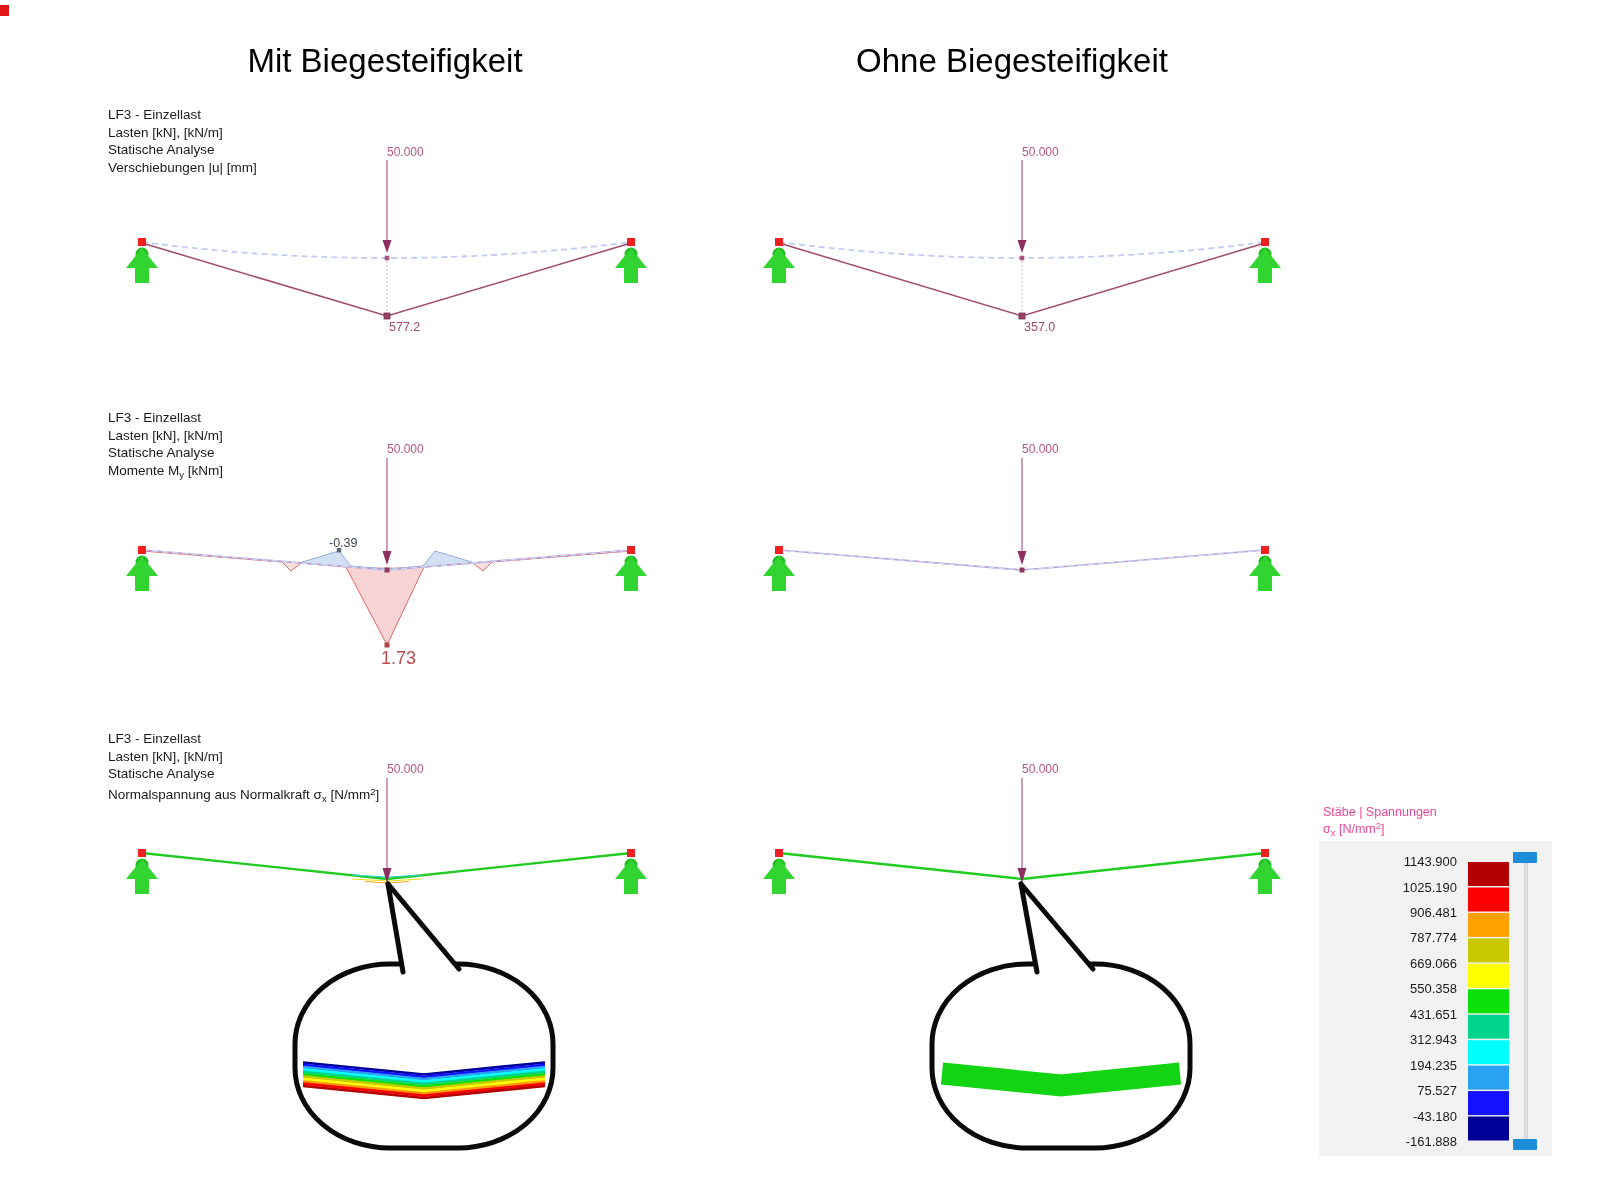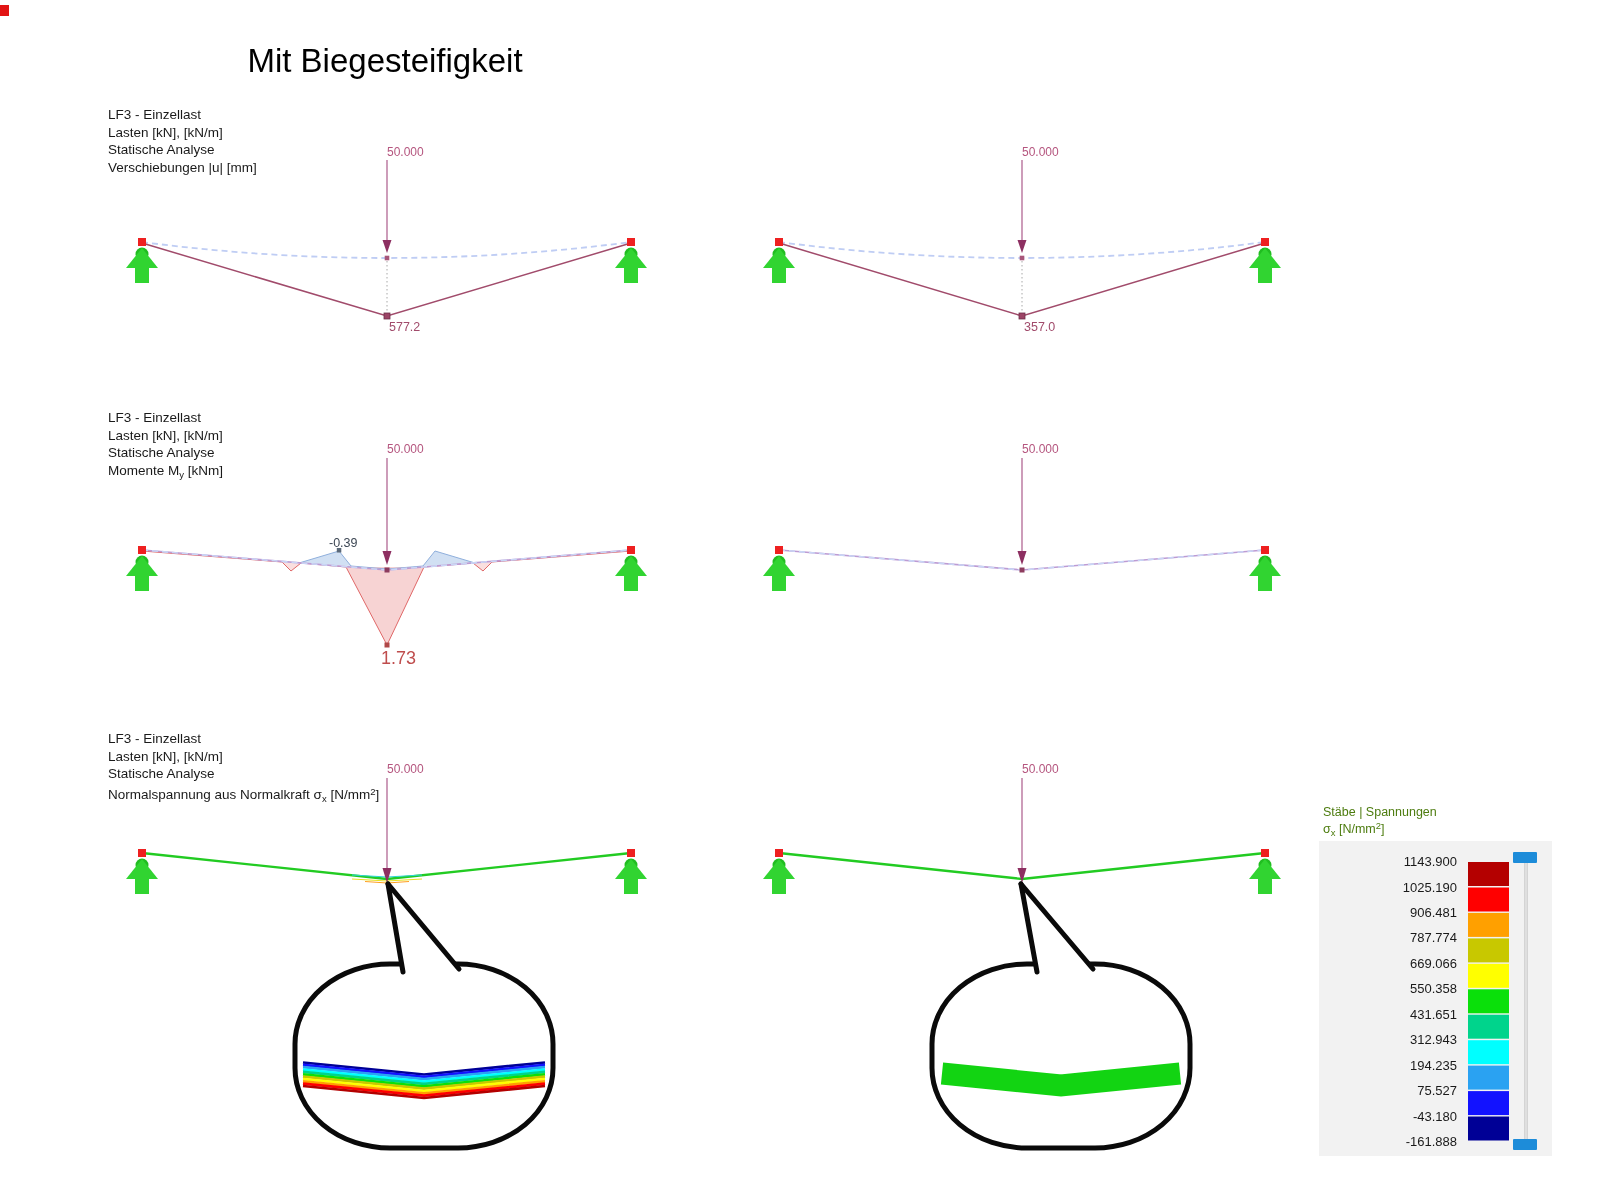--- a/index.html
+++ b/index.html
@@ -6,21 +6,21 @@
   #stage{position:relative;width:1600px;height:1156px;background:#ffffff;overflow:hidden;
          font-family:"Liberation Sans","DejaVu Sans",sans-serif;}
   #gfx{position:absolute;left:0;top:0;}
   .abs{position:absolute;white-space:nowrap;}
   .panel-title{font-size:33px;color:#000;text-align:center;width:450px;}
   .hdr{font-size:13.5px;line-height:17.5px;color:#1a1a1a;}
   .loadlabel{font-size:12px;color:#b5567f;}
   .result{font-size:12.5px;color:#a14b6b;}
   .result-neg{font-size:12.5px;color:#3d4754;}
   .result-pos{font-size:18px;color:#bf4d4d;}
-  .legend-title{font-size:12.5px;line-height:14px;color:#4d7c0f;}
+  .legend-title{font-size:12.5px;line-height:14px;color:#ec4899;}
   .legend-val{font-size:13px;color:#1a1a1a;width:100px;text-align:right;}
   .sub{font-size:9.5px;vertical-align:-3px;}
   .sup{font-size:9.5px;vertical-align:4px;}
 </style>
 </head>
 <body>
 
 <div id="stage">
 
 <svg id="gfx" width="1600" height="1200" viewBox="0 0 1600 1200">
@@ -152,20 +152,21 @@
     <rect x="1468" y="1065.6" width="41" height="24" fill="#2aa2f2"></rect>
     <rect x="1468" y="1091.1" width="41" height="24" fill="#1212ff"></rect>
     <rect x="1468" y="1116.5" width="41" height="24" fill="#000096"></rect>
     <rect x="1524.5" y="858" width="3" height="288" fill="#dfdfdf" stroke="#c6c6c6" stroke-width="0.6"></rect>
     <rect x="1513" y="852" width="24" height="11" rx="1" fill="#1d8cd9"></rect>
     <rect x="1513" y="1139" width="24" height="11" rx="1" fill="#1d8cd9"></rect>
   </g>
 </svg>
 
 <div class="abs panel-title" style="left:160px;top:42px;">Mit Biegesteifigkeit</div>
+<div class="abs panel-title" style="left:787px;top:42px;">Ohne Biegesteifigkeit</div>
 
 <div class="abs hdr" style="left:108px;top:106px;">
   <div>LF3 - Einzellast</div>
   <div>Lasten [kN], [kN/m]</div>
   <div>Statische Analyse</div>
   <div>Verschiebungen |u| [mm]</div>
 </div>
 
 <div class="abs hdr" style="left:108px;top:409px;">
   <div>LF3 - Einzellast</div>

